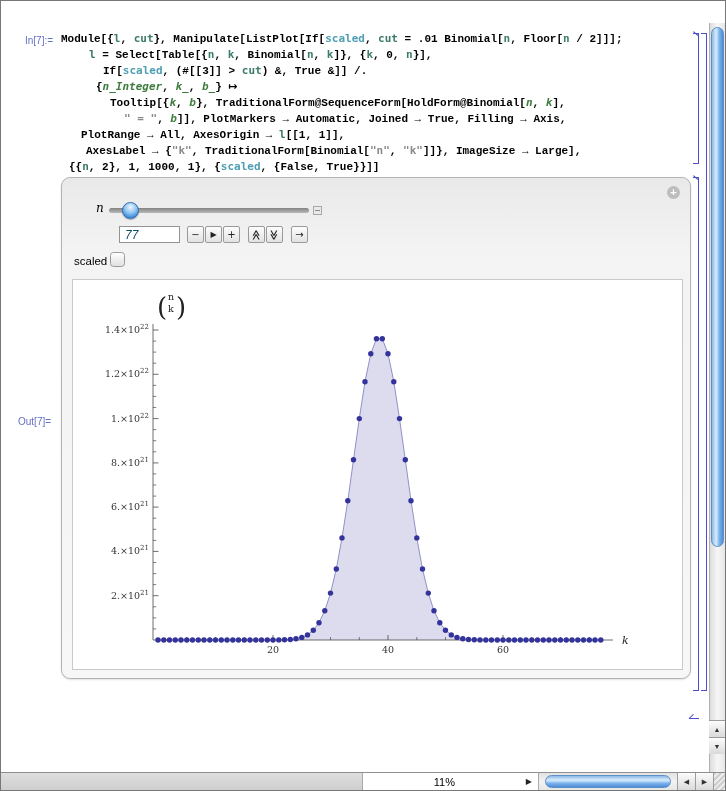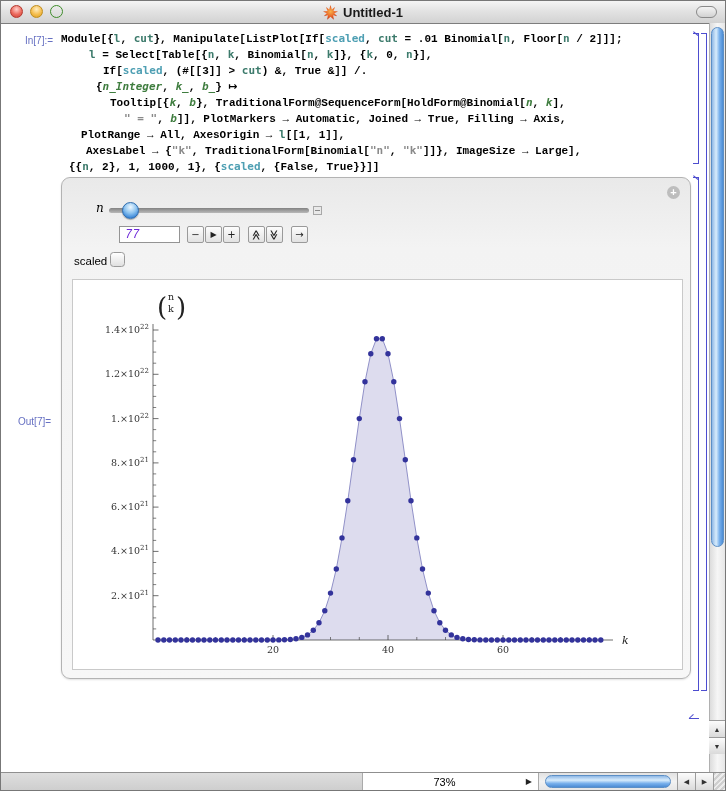--- a/index.html
+++ b/index.html
@@ -41,22 +41,22 @@
   .slider{position:absolute;left:47px;top:24px;width:200px;height:17px;}
   .slider .track{position:absolute;left:0;right:0;top:6px;height:5px;border-radius:3px;
     background:linear-gradient(#828282,#b9b9b9);}
   .slider .thumb{position:absolute;top:0;width:17px;height:17px;border-radius:50%;box-sizing:border-box;
     background:radial-gradient(circle at 50% 28%,#eef8ff,#8ec4f0 45%,#3b87d8 80%,#2a6bb8);
     border:1px solid #2f6cae;box-shadow:0 1px 1px rgba(0,0,0,.3);}
   .mini-box{position:absolute;left:251px;top:28px;width:9px;height:9px;box-sizing:border-box;
     border:1px solid #a8a8a8;background:#e9e9e9;}
   .mini-box::before{content:"";position:absolute;left:1px;right:1px;top:3px;height:1px;background:#8a8a8a;}
   .value-field{position:absolute;left:57px;top:48px;width:61px;height:17px;box-sizing:border-box;
-    border:1px solid #949494;background:#fff;font-family:Liberation Mono, monospace;font-style:italic;
-    font-size:12px;padding:0 0 0 5px;color:#6d28d9;}
+    border:1px solid #949494;background:#fff;font-family:Liberation Sans, sans-serif;font-style:italic;
+    font-size:12px;padding:0 0 0 5px;color:#0c4a6e;}
   .anim-buttons{position:absolute;left:125px;top:48px;height:17px;}
   .abtn{position:absolute;top:0;width:17px;height:17px;box-sizing:border-box;border:1px solid #9a9a9a;
     background:linear-gradient(#fdfdfd,#e2e2e2);border-radius:2px;display:flex;align-items:center;justify-content:center;
     font-size:10px;color:#222;font-family:"DejaVu Sans",sans-serif;cursor:default;}
   .abtn .g{display:block;line-height:1;}
   .abtn .g.small{font-size:8px;}
   .abtn .g.rot-up{transform:rotate(90deg);font-weight:bold;}
   .abtn .g.rot-down{transform:rotate(-90deg);font-weight:bold;}
   .check-label{position:absolute;left:12px;top:77px;font-size:11.5px;color:#000;font-family:"Liberation Sans",sans-serif;}
   .checkbox{position:absolute;left:48px;top:74px;width:15px;height:15px;box-sizing:border-box;
@@ -105,39 +105,20 @@
   .harrow.left{left:676px;}
   .harrow.right{left:694px;}
   .grip{position:absolute;left:712px;top:0;bottom:0;width:14px;
     background:repeating-linear-gradient(135deg,#cfcfcf 0 2px,#ececec 2px 4px);border-left:1px solid #9c9c9c;box-sizing:border-box;}
 </style>
 </head>
 <body>
 
 <div class="window">
 
-  <div class="titlebar">
-    <div class="tl close"></div>
-    <div class="tl min"></div>
-    <div class="tl zoom"></div>
-    <div class="title-group">
-      <svg width="15" height="15" viewBox="0 0 20 20">
-        <defs>
-            <radialGradient id="spk" cx="50%" cy="45%" r="60%">
-          <stop offset="0%" stop-color="#f8b24a"></stop>
-              <stop offset="55%" stop-color="#e86428"></stop>
-              <stop offset="100%" stop-color="#b72c10"></stop>
-        </radialGradient>
-          </defs>
-        <polygon fill="url(#spk)" points="10,0 11.8,6 16,2.5 14,8 20,8.5 15,11 19,15 13.5,13.5 14.5,19.5 10,15.5 5.5,19.5 6.5,13.5 1,15 5,11 0,8.5 6,8 4,2.5 8.2,6"></polygon>
-      </svg>
-      <span class="wtitle">Untitled-1</span>
-    </div>
-    <div class="pill"></div>
-  </div>
 
   <span class="cell-label in-label">In[7]:=</span>
   <div class="code"><div class="code-line" style="padding-left: 0px;"><span class="tok-k">Module[{</span><span class="tok-v">l</span><span class="tok-k">, </span><span class="tok-v">cut</span><span class="tok-k">}, Manipulate[ListPlot[If[</span><span class="tok-m">scaled</span><span class="tok-k">, </span><span class="tok-v">cut</span><span class="tok-k"> = .01 Binomial[</span><span class="tok-v">n</span><span class="tok-k">, Floor[</span><span class="tok-v">n</span><span class="tok-k"> / 2]]];</span></div><div class="code-line" style="padding-left: 28px;"><span class="tok-v">l</span><span class="tok-k"> = Select[Table[{</span><span class="tok-v">n</span><span class="tok-k">, </span><span class="tok-v">k</span><span class="tok-k">, Binomial[</span><span class="tok-v">n</span><span class="tok-k">, </span><span class="tok-v">k</span><span class="tok-k">]}, {</span><span class="tok-v">k</span><span class="tok-k">, 0, </span><span class="tok-v">n</span><span class="tok-k">}],</span></div><div class="code-line" style="padding-left: 42px;"><span class="tok-k">If[</span><span class="tok-m">scaled</span><span class="tok-k">, (#[[3]] &gt; </span><span class="tok-v">cut</span><span class="tok-k">) &amp;, True &amp;]] /.</span></div><div class="code-line" style="padding-left: 35px;"><span class="tok-k">{</span><span class="tok-p">n_Integer</span><span class="tok-k">, </span><span class="tok-p">k_</span><span class="tok-k">, </span><span class="tok-p">b_</span><span class="tok-k">} </span><span class="tok-a">↦</span></div><div class="code-line" style="padding-left: 49px;"><span class="tok-k">Tooltip[{</span><span class="tok-p">k</span><span class="tok-k">, </span><span class="tok-p">b</span><span class="tok-k">}, TraditionalForm@SequenceForm[HoldForm@Binomial[</span><span class="tok-p">n</span><span class="tok-k">, </span><span class="tok-p">k</span><span class="tok-k">],</span></div><div class="code-line" style="padding-left: 63px;"><span class="tok-s">" = "</span><span class="tok-k">, </span><span class="tok-p">b</span><span class="tok-k">]], PlotMarkers → Automatic, Joined → True, Filling → Axis,</span></div><div class="code-line" style="padding-left: 20px;"><span class="tok-k">PlotRange → All, AxesOrigin → </span><span class="tok-v">l</span><span class="tok-k">[[1, 1]],</span></div><div class="code-line" style="padding-left: 25px;"><span class="tok-k">AxesLabel → {</span><span class="tok-s">"k"</span><span class="tok-k">, TraditionalForm[Binomial[</span><span class="tok-s">"n"</span><span class="tok-k">, </span><span class="tok-s">"k"</span><span class="tok-k">]]}, ImageSize → Large],</span></div><div class="code-line" style="padding-left: 8px;"><span class="tok-k">{{</span><span class="tok-v">n</span><span class="tok-k">, 2}, 1, 1000, 1}, {</span><span class="tok-m">scaled</span><span class="tok-k">, {False, True}}]]</span></div></div>
 
   <span class="cell-label out-label">Out[7]=</span>
 
   <div class="panel">
     <div class="plus-btn">+</div>
 
     <span class="var-label slider-label">n</span>
@@ -333,21 +314,21 @@
         <span>▲</span>
       </div>
     <div class="varrow down">
         <span>▼</span>
       </div>
   </div>
 
   <div class="statusbar">
     <div class="status-left"></div>
     <div class="zoom-box">
-      <span class="zl">73%</span>
+      <span class="zl">11%</span>
       <span class="za">▶</span>
     </div>
     <div class="hscroll">
       <div class="hthumb"></div>
     </div>
     <div class="harrow left">
         <span>◀</span>
       </div>
     <div class="harrow right">
         <span>▶</span>

